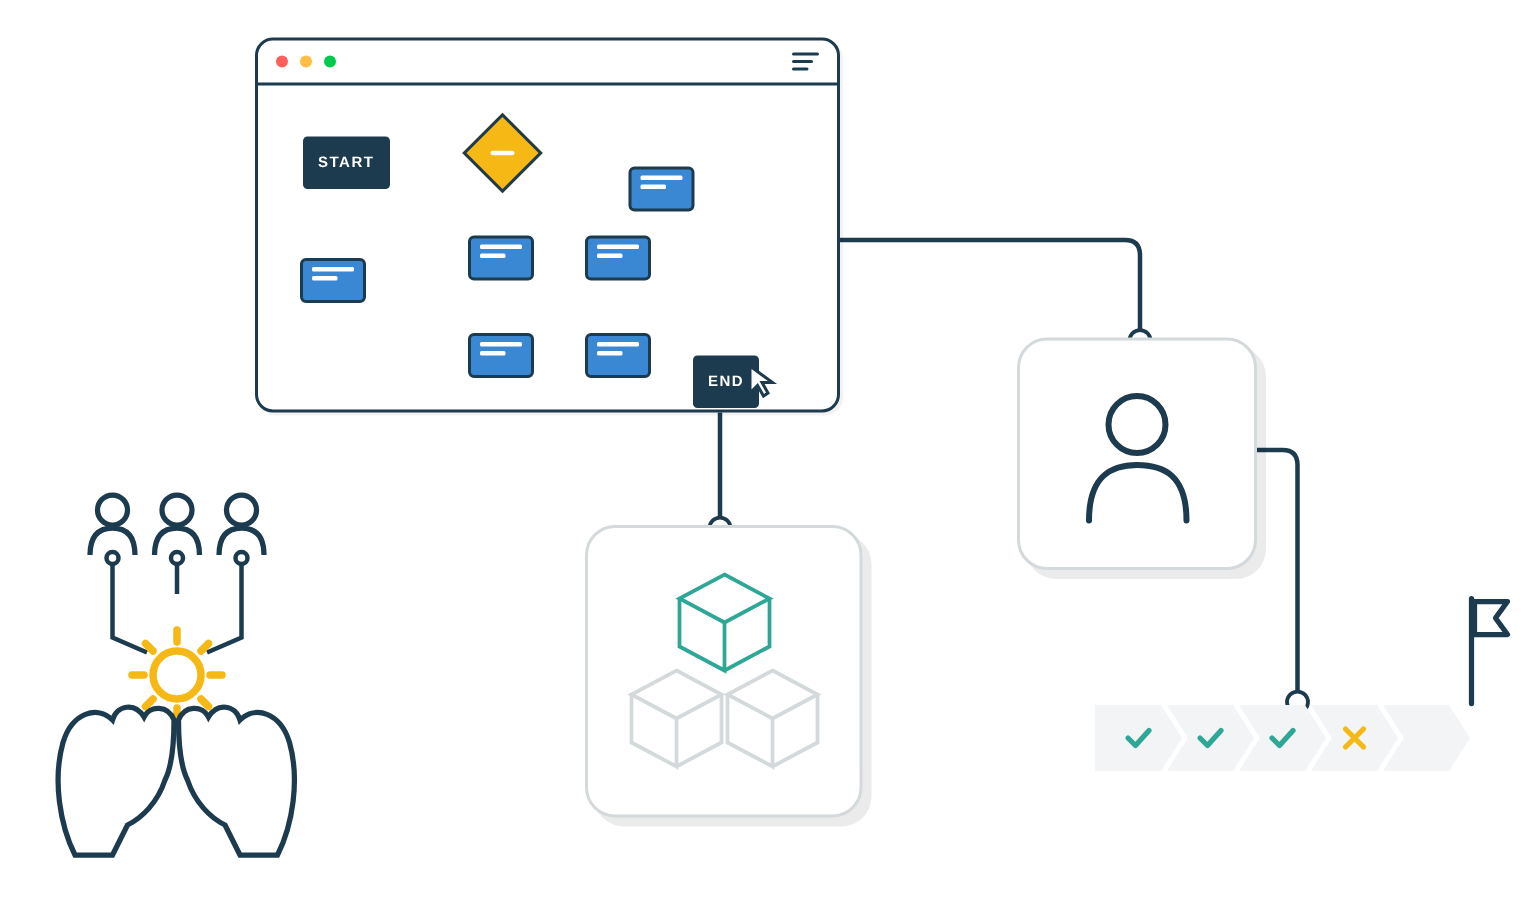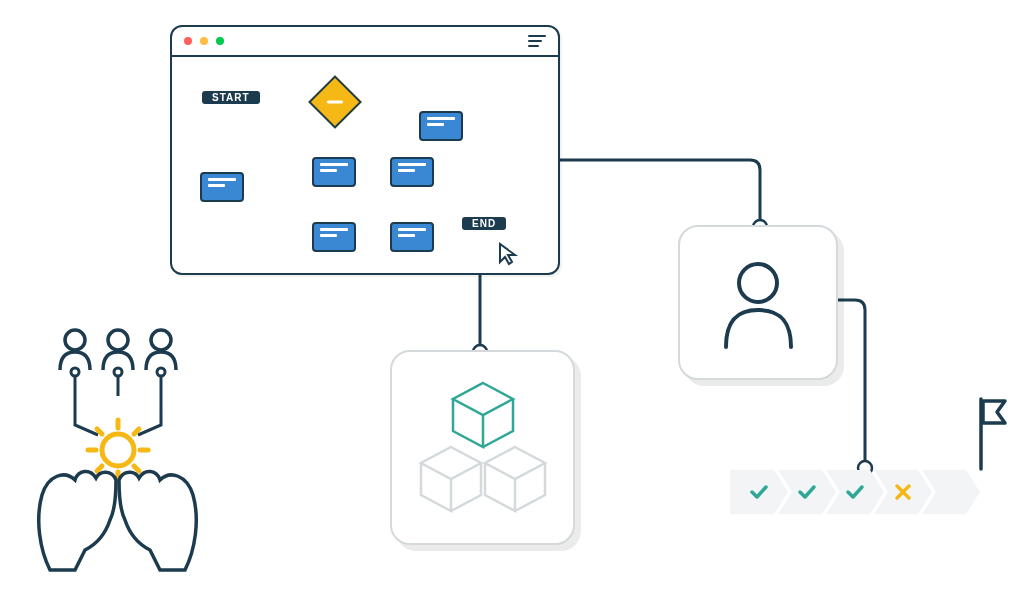--- a/index.html
+++ b/index.html
@@ -69,21 +69,21 @@
     .flow-node .bar { height: 3px; background: #fff; border-radius: 1px; }
     .flow-node .bar.short { width: 60%; }
     
     .start-node, .end-node {
       position: absolute;
       background: #1d3b4e;
       color: #fff;
       font-size: 10px;
       font-weight: bold;
       letter-spacing: 1px;
-      padding: 1px 10px;
+      padding: 12px 10px;
       border-radius: 3px;
       text-align: center;
     }
     
     .diamond {
       position: absolute;
       width: 38px;
       height: 38px;
       background: #f5b815;
       border: 2px solid #1d3b4e;
@@ -260,21 +260,21 @@
         </div>
       <div class="flow-node" style="top:165px;left:140px">
           <span class="bar"></span>
           <span class="bar short"></span>
         </div>
       <div class="flow-node" style="top:165px;left:218px">
           <span class="bar"></span>
           <span class="bar short"></span>
         </div>
 
-      <div class="end-node" style="top:160px;left:290px">END</div>
+      <div class="end-node" style="top:180px;left:290px">END</div>
 
       <svg style="position:absolute;top:185px;left:325px" width="24" height="24">
         <path d="M3 2 L3 20 L8 15 L12 22 L15 20 L11 13 L18 13 Z" fill="#fff" stroke="#1d3b4e" stroke-width="2"></path>
       </svg>
     </div>
   </div>
 
   <div class="card user-card">
     <svg width="85" height="95">
       <circle cx="42" cy="28" r="19" fill="none" stroke="#1d3b4e" stroke-width="4"></circle>

